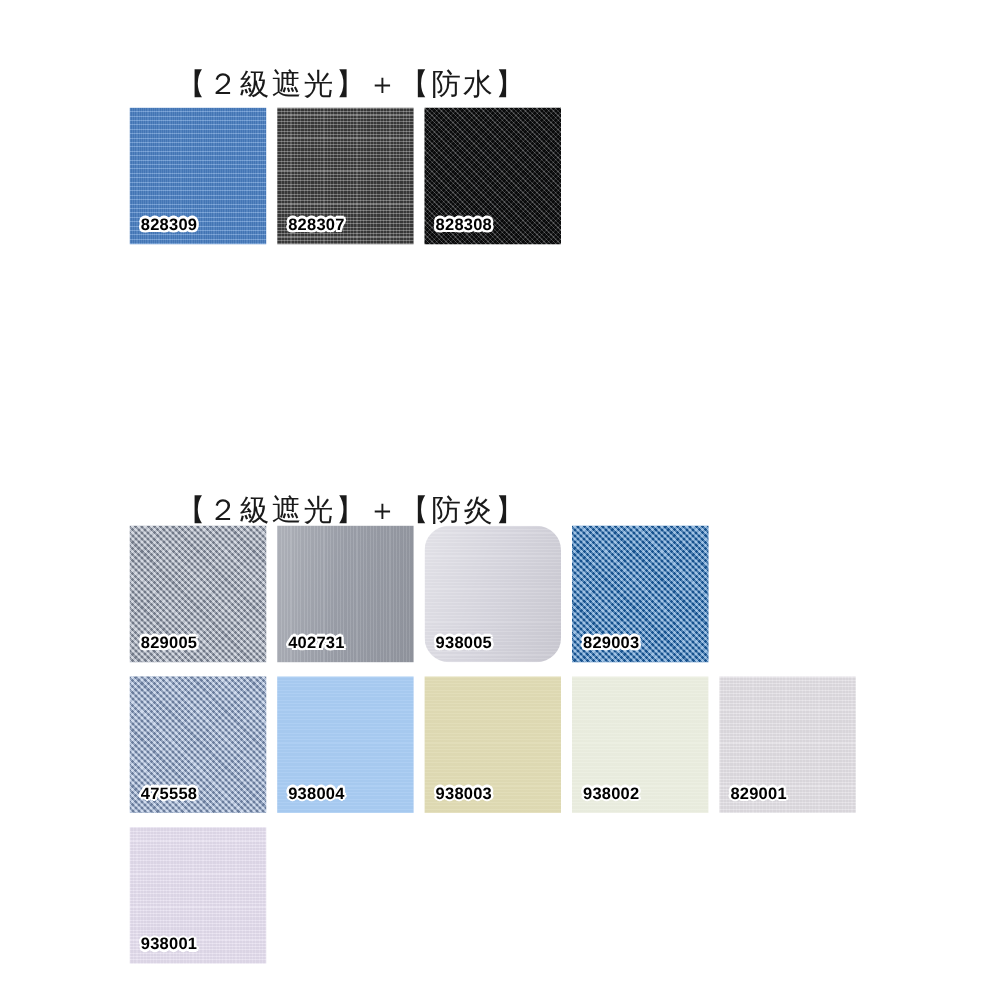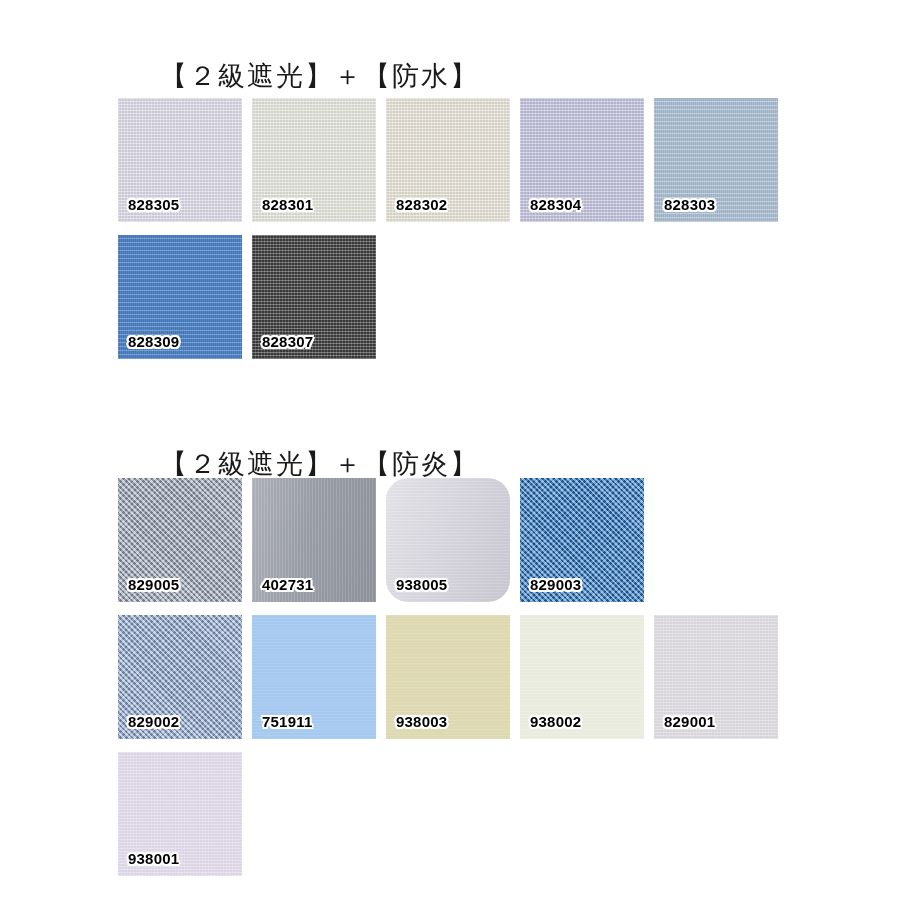--- a/index.html
+++ b/index.html
@@ -129,42 +129,28 @@
 </style>
 </head>
 <body>
 
 <div class="page">
 
   <h2 class="section-heading" id="heading-1">【２級遮光】＋【防水】</h2>
 
   <div class="swatch-group" id="group-1">
       <div class="swatch-row">
-        <div class="swatch tex-weave" style="background-color: rgb(222, 220, 233);">
-          <span class="swatch-label">828305</span>
-        </div>
-        <div class="swatch tex-weave" style="background-color: rgb(230, 231, 223);">
-          <span class="swatch-label">828301</span>
-        </div>
-        <div class="swatch tex-weave" style="background-color: rgb(233, 228, 216);">
-          <span class="swatch-label">828302</span>
-        </div>
-        <div class="swatch tex-weave" style="background-color: rgb(195, 197, 222);">
-          <span class="swatch-label">828304</span>
-        </div>
-        <div class="swatch tex-ribline" style="background-color: rgb(176, 196, 217);">
-          <span class="swatch-label">828303</span>
-        </div>
-      </div>
-      <div class="swatch-row">
         <div class="swatch tex-ribline" style="background-color: rgb(74, 130, 200);">
           <span class="swatch-label">828309</span>
         </div>
         <div class="swatch tex-weave" style="background-color: rgb(60, 60, 60);">
           <span class="swatch-label">828307</span>
+        </div>
+        <div class="swatch tex-speckle" style="background-color: rgb(19, 20, 22);">
+          <span class="swatch-label">828308</span>
         </div>
       </div>
     </div>
 
   <h2 class="section-heading" id="heading-2">【２級遮光】＋【防炎】</h2>
 
   <div class="swatch-group" id="group-2">
       <div class="swatch-row">
         <div class="swatch tex-dotmesh" style="background-color: rgb(154, 164, 184); padding-left: 46px;">
           <span class="swatch-label">829005</span>
@@ -174,24 +160,24 @@
         </div>
         <div class="swatch tex-grad-lilac" style="background-color: rgb(214, 213, 222); border-radius: 22px;">
           <span class="swatch-label">938005</span>
         </div>
         <div class="swatch tex-dotmesh" style="background-color: rgb(31, 111, 192);">
           <span class="swatch-label">829003</span>
         </div>
       </div>
       <div class="swatch-row">
         <div class="swatch tex-dotmesh" style="background-color: rgb(143, 169, 212);">
-          <span class="swatch-label">829002</span>
+          <span class="swatch-label">475558</span>
         </div>
         <div class="swatch tex-smooth" style="background-color: rgb(168, 203, 242);">
-          <span class="swatch-label">751911</span>
+          <span class="swatch-label">938004</span>
         </div>
         <div class="swatch tex-smooth" style="background-color: rgb(224, 219, 180);">
           <span class="swatch-label">938003</span>
         </div>
         <div class="swatch tex-smooth" style="background-color: rgb(235, 238, 224);">
           <span class="swatch-label">938002</span>
         </div>
         <div class="swatch tex-fine" style="background-color: rgb(227, 224, 229);">
           <span class="swatch-label">829001</span>
         </div>

